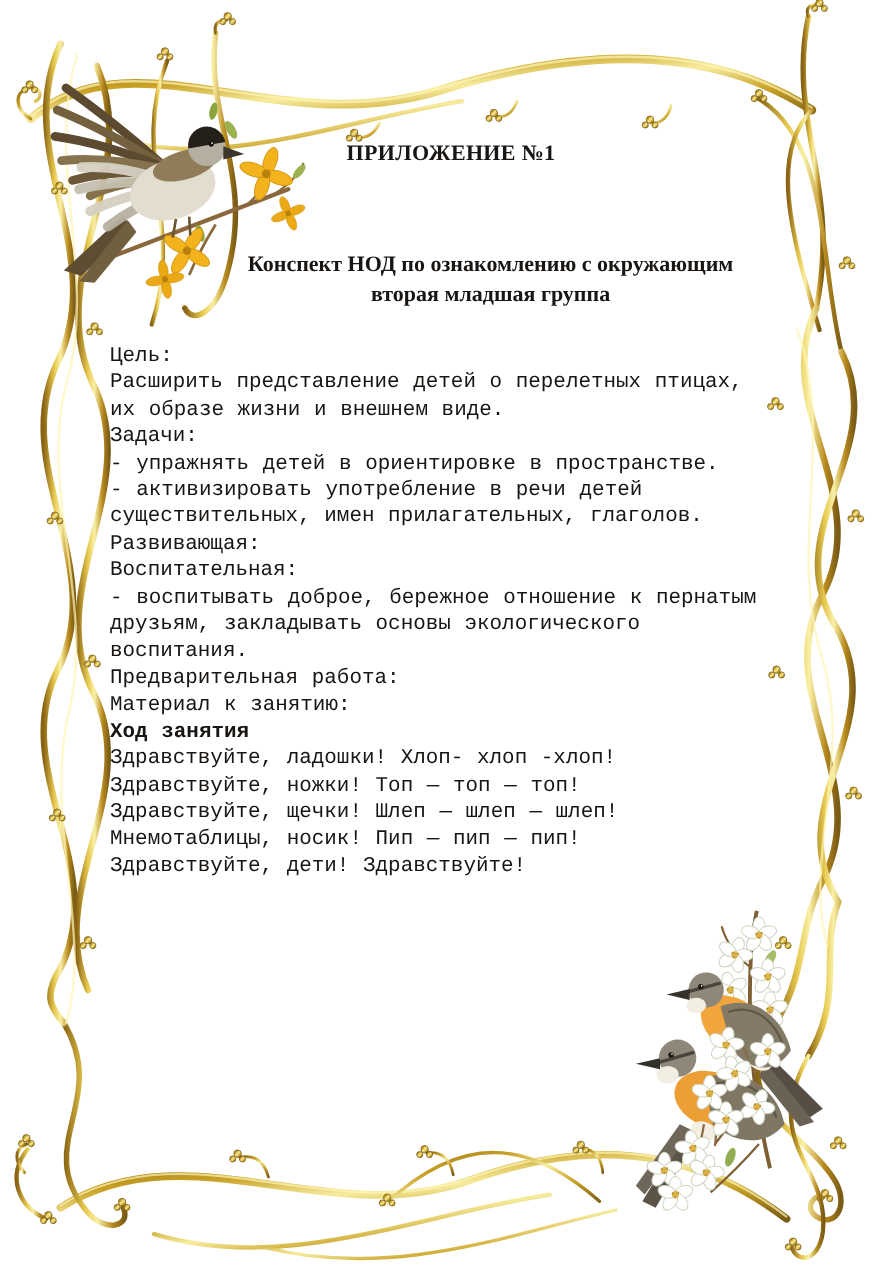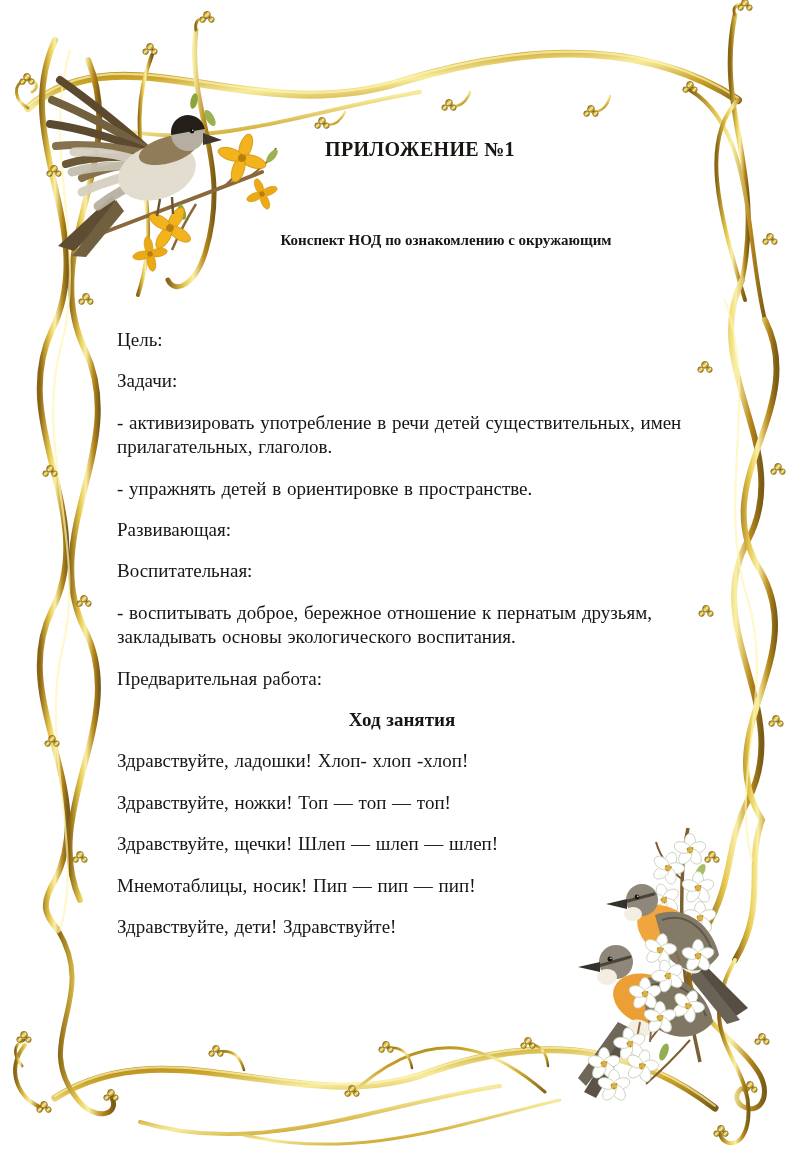--- a/index.html
+++ b/index.html
@@ -11,33 +11,33 @@
     overflow:hidden;
     font-family:"Liberation Serif", "DejaVu Serif", serif;
     color:#181512;
   }
   .layer{position:absolute;left:0;top:0;width:800px;height:1156px;pointer-events:none;}
   .gmain{stroke:url(#goldA);fill:none;stroke-linecap:round;}
   .gv{stroke:url(#goldV);fill:none;stroke-linecap:round;}
   .ghi{stroke:#fdf5b5;fill:none;opacity:.7;stroke-linecap:round;}
   .title{
     position:absolute;top:128px;left:100px;width:620px;
-    margin:10px;text-align:center;
+    margin:0;text-align:center;
     font-size:20px;font-weight:bold;letter-spacing:.3px;
   }
   .heading{
     position:absolute;top:226px;left:150px;width:592px;
-    text-align:center;font-size:15px;font-weight:bold;line-height:28px;
+    text-align:center;font-size:20px;font-weight:bold;line-height:28px;
   }
   .bodytext{
     position:absolute;top:311px;left:100px;width:604px;
     font-size:19px;line-height:24.4px;word-spacing:1px;
   }
-  .bodytext p{margin:17px;}
-  .bodytext p.bold{font-weight:bold;text-align:center;}
+  .bodytext p{margin:0;font-family:Liberation Mono, monospace;}
+  .bodytext p.bold{font-weight:bold;}
 </style>
 </head>
 <body>
 
 <div class="page">
 
   <svg class="layer" viewBox="0 0 800 1156" aria-hidden="true">
     <defs>
       <linearGradient id="goldA" x1="0%" y1="0%" x2="100%" y2="100%">
         <stop offset="0%" stop-color="#8a6414"></stop>
@@ -294,30 +294,33 @@
       <use href="#blossom" x="630" y="1044" transform="rotate(-10 630 1044)"></use>
       <use href="#blossom" x="604" y="1064"></use>
       <use href="#blossom" x="642" y="1066" transform="rotate(15 642 1066)"></use>
       <use href="#blossom" x="614" y="1086"></use>
     </g>
   </svg>
 
   <h1 class="title">ПРИЛОЖЕНИЕ №1</h1>
   <div class="heading">
     <div>Конспект НОД по ознакомлению с окружающим</div>
+    <div>вторая младшая группа</div>
   </div>
   <div class="bodytext">
       <p>Цель:</p>
+      <p>Расширить представление детей о перелетных птицах, их образе жизни и внешнем виде.</p>
       <p>Задачи:</p>
+      <p>- упражнять детей в ориентировке в пространстве.</p>
       <p>- активизировать употребление в речи детей существительных, имен прилагательных, глаголов.</p>
-      <p>- упражнять детей в ориентировке в пространстве.</p>
       <p>Развивающая:</p>
       <p>Воспитательная:</p>
       <p>- воспитывать доброе, бережное отношение к пернатым друзьям, закладывать основы экологического воспитания.</p>
       <p>Предварительная работа:</p>
+      <p>Материал к занятию:</p>
       <p class="bold">Ход занятия</p>
       <p>Здравствуйте, ладошки! Хлоп- хлоп -хлоп!</p>
       <p>Здравствуйте, ножки! Топ — топ — топ!</p>
       <p>Здравствуйте, щечки! Шлеп — шлеп — шлеп!</p>
       <p>Мнемотаблицы, носик! Пип — пип — пип!</p>
       <p>Здравствуйте, дети! Здравствуйте!</p>
     </div>
 
 </div>
 

